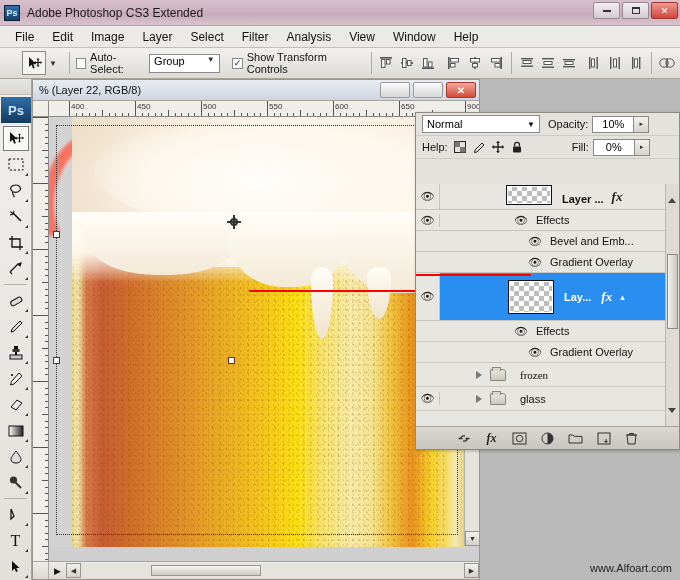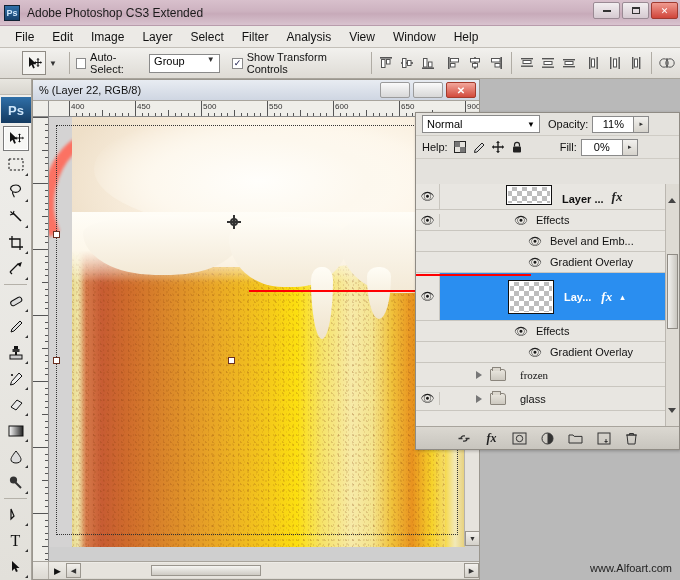--- a/index.html
+++ b/index.html
@@ -882,21 +882,21 @@
 
   <div class="rpanel">
 
 
     <div class="panel-row">
       <div class="blend-select">
         <span>Normal</span>
         <span class="sel-caret">▼</span>
       </div>
       <div class="lab">Opacity:</div>
-      <div class="numbox">11%</div>
+      <div class="numbox">10%</div>
       <div class="spin">▸</div>
     </div>
 
     <div class="panel-row">
       <div class="lab" style="margin-left:0">Help:</div>
       <div class="lockicons">
         <div class="lockicon">
           <svg width="12" height="12">
               <rect x="0.5" y="0.5" width="11" height="11" fill="none" stroke="#222"></rect>
               <rect x="0.5" y="0.5" width="5.5" height="5.5" fill="#777"></rect>
@@ -914,21 +914,21 @@
               <path d="M6 0 l2 2 h-4 z M6 12 l2 -2 h-4 z M0 6 l2 -2 v4 z M12 6 l-2 -2 v4 z" fill="#222"></path>
             </svg>
         </div>
         <div class="lockicon">
           <svg width="12" height="12">
               <path d="M3.5 5.5 V3.8 a2.5 2.5 0 0 1 5 0 V5.5" fill="none" stroke="#222" stroke-width="1.2"></path>
               <rect x="2" y="5.5" width="8" height="6" rx="1" fill="#222"></rect>
             </svg>
         </div>
       </div>
-      <div class="lab" style="margin-left:36px">Fill:</div>
+      <div class="lab" style="margin-left:48px">Fill:</div>
       <div class="numbox">0%</div>
       <div class="spin">▸</div>
     </div>
 
     <div class="layers-list">
 
       <div class="layer-row" style="height:26px;">
         <div class="eye-col">
           <span class="eye">👁</span>
         </div>

